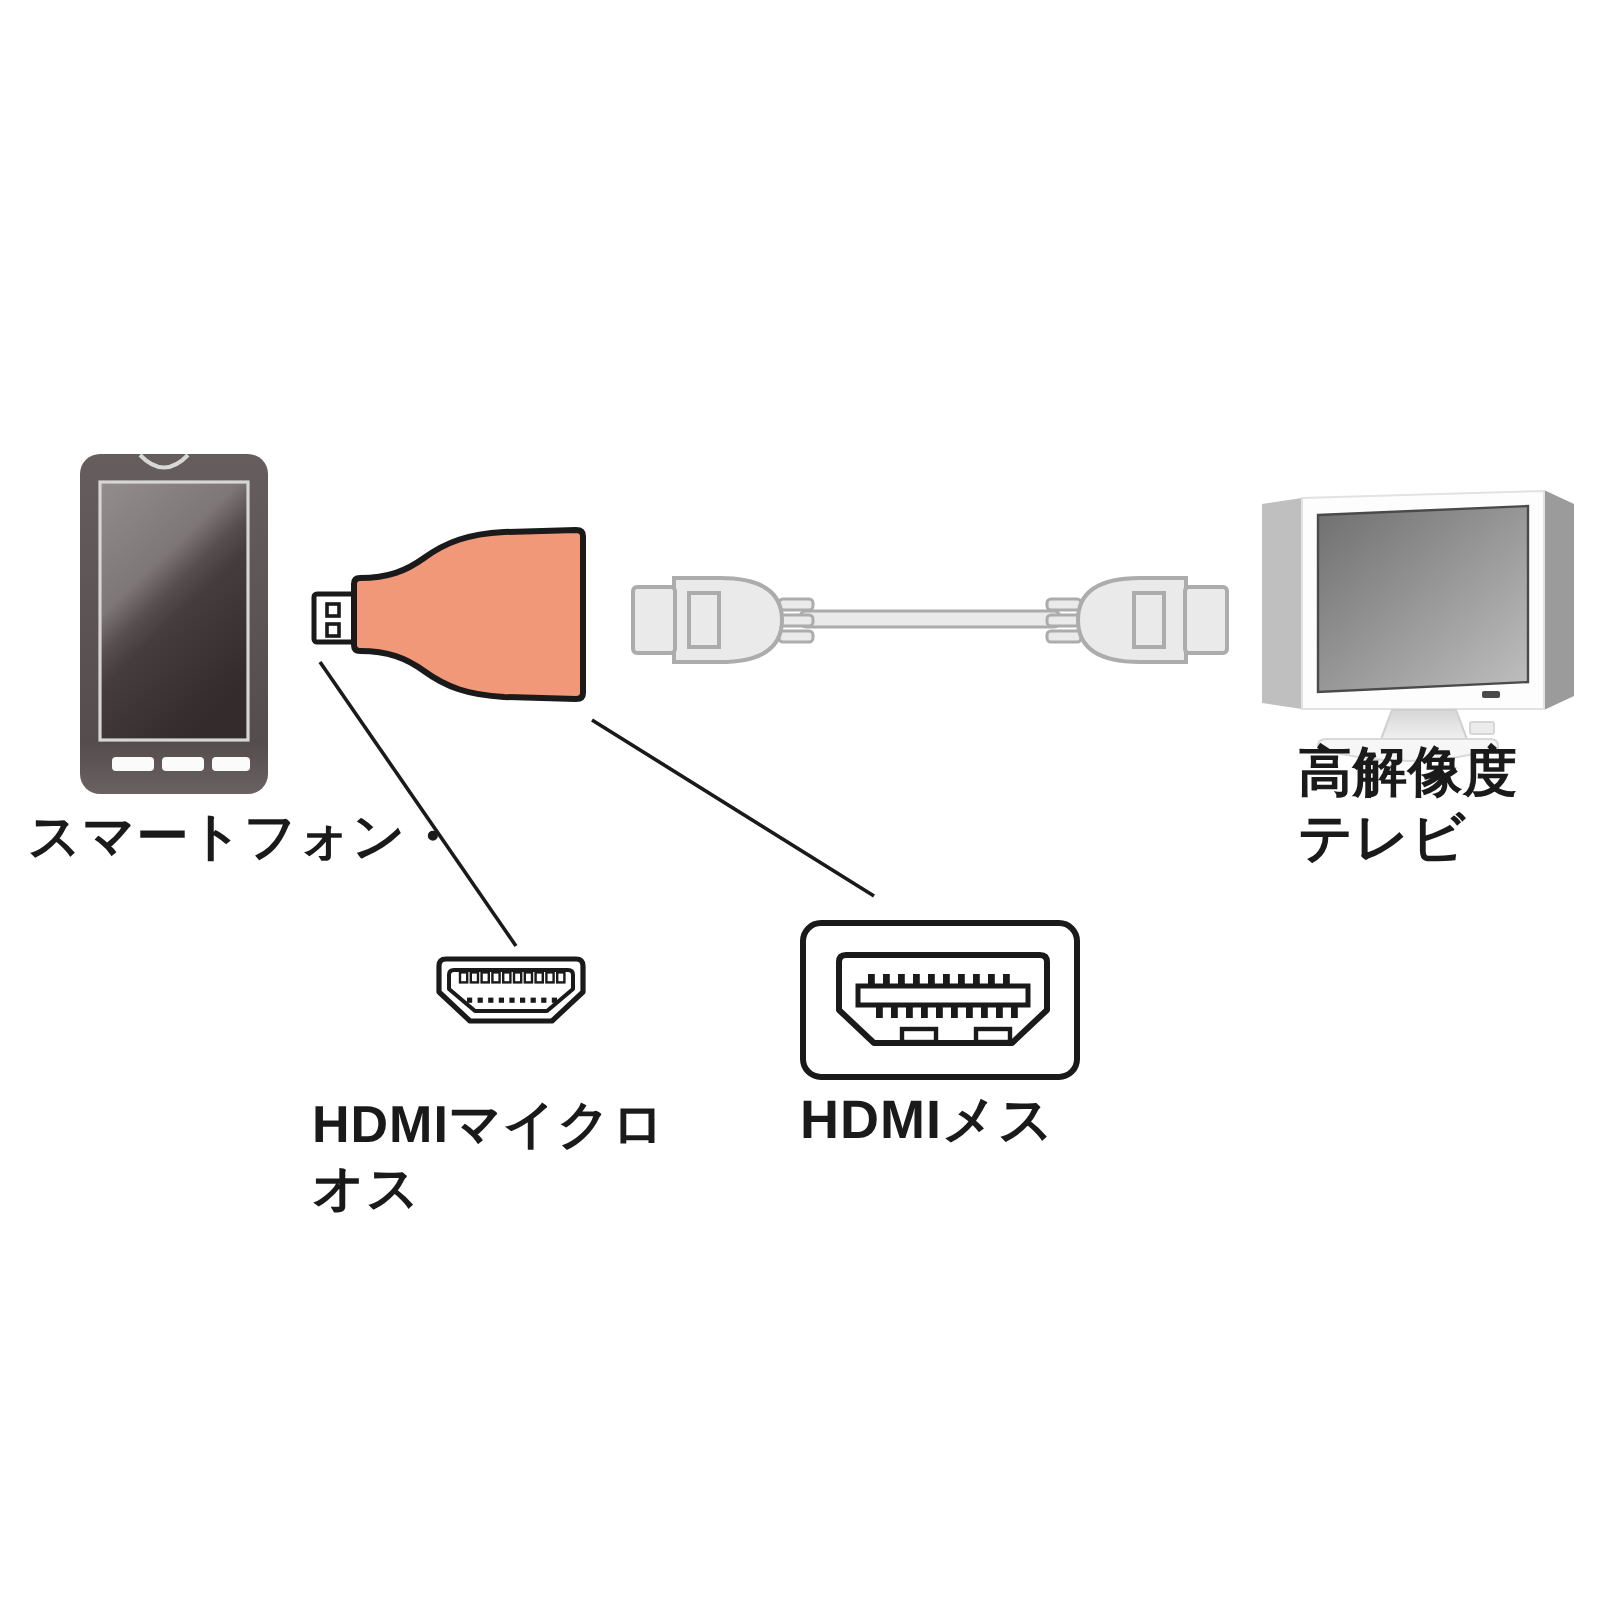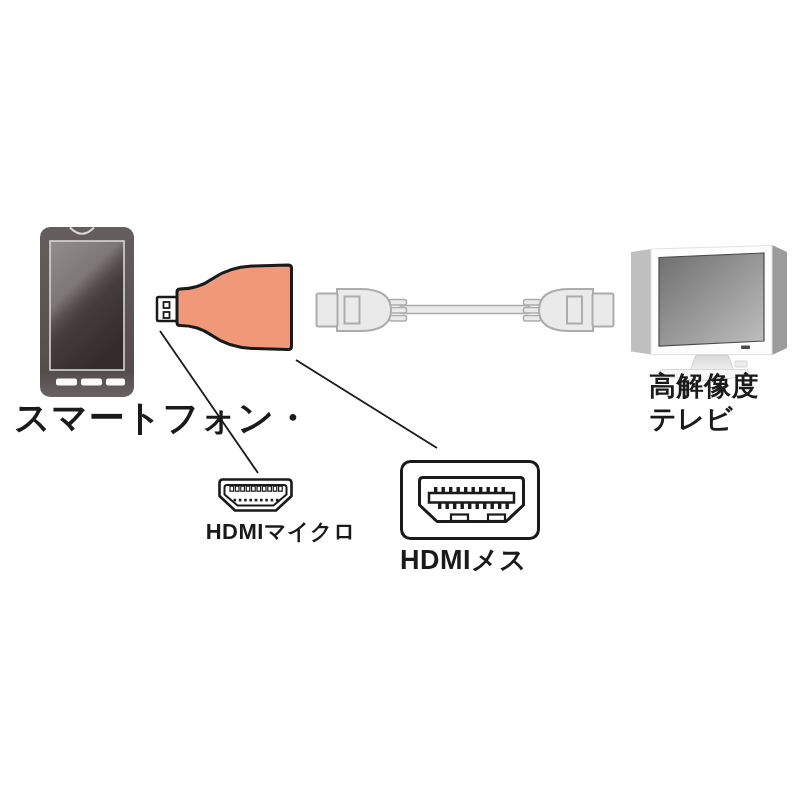--- a/index.html
+++ b/index.html
@@ -6,22 +6,22 @@
   #canvas{
     position:relative;width:800px;height:800px;background:#ffffff;overflow:hidden;
     font-family:"Liberation Sans","DejaVu Sans",sans-serif;
   }
   #art{position:absolute;left:0;top:0;}
   .lbl{
     position:absolute;color:#1a1a1a;font-weight:700;
     white-space:nowrap;letter-spacing:0.5px;
   }
   .lbl span{display:block;}
-  #label-smartphone{left:14px;top:402px;font-size:36px;line-height:32px;}
-  #label-micro{left:156px;top:516px;width:200px;text-align:right;font-size:22px;line-height:32px;}
+  #label-smartphone{left:14px;top:402px;font-size:26px;line-height:32px;}
+  #label-micro{left:156px;top:546px;width:200px;text-align:left;font-size:26px;line-height:32px;}
   #label-female{left:400px;top:542px;font-size:27px;}
   #label-tv{left:649px;top:370px;font-size:27px;line-height:33px;}
 </style>
 </head>
 <body>
 
 <div id="canvas">
 
   <svg id="art" width="800" height="800" viewBox="0 0 800 800">
     <defs>
@@ -179,20 +179,21 @@
       <rect x="488" y="514.5" width="17" height="6.5" fill="#ffffff" stroke="#1a1a1a" stroke-width="2.2"></rect>
     </g>
   </svg>
 
   <div class="lbl" id="label-smartphone">
     <span>スマートフォン・</span>
   </div>
 
   <div class="lbl" id="label-micro">
     <span>HDMIマイクロ</span>
+    <span>オス</span>
   </div>
 
   <div class="lbl" id="label-female">
     <span>HDMIメス</span>
   </div>
 
   <div class="lbl" id="label-tv">
     <span>高解像度</span>
     <span>テレビ</span>
   </div>

